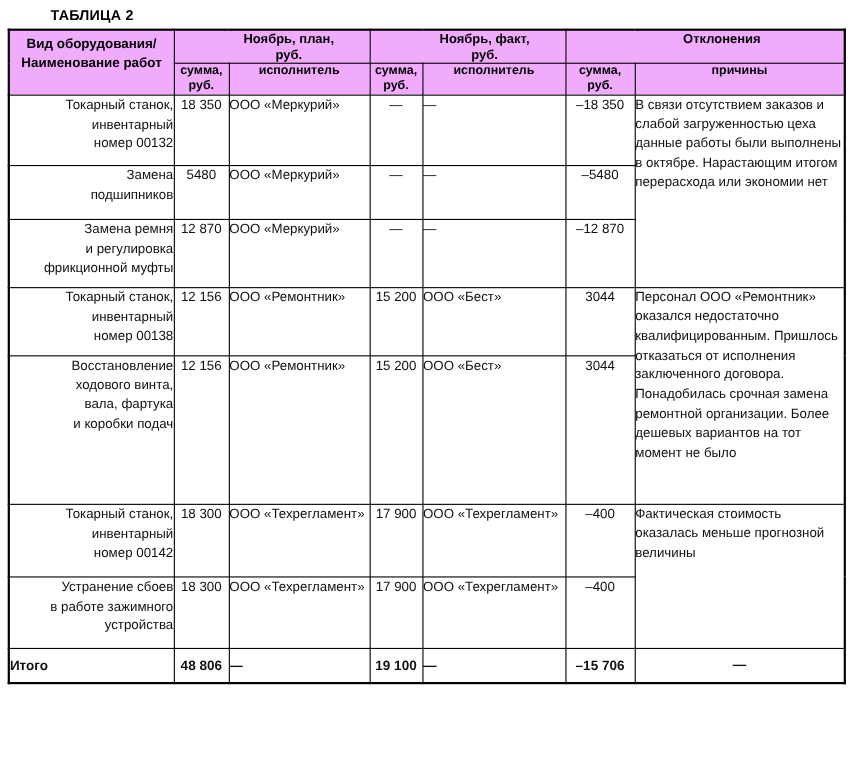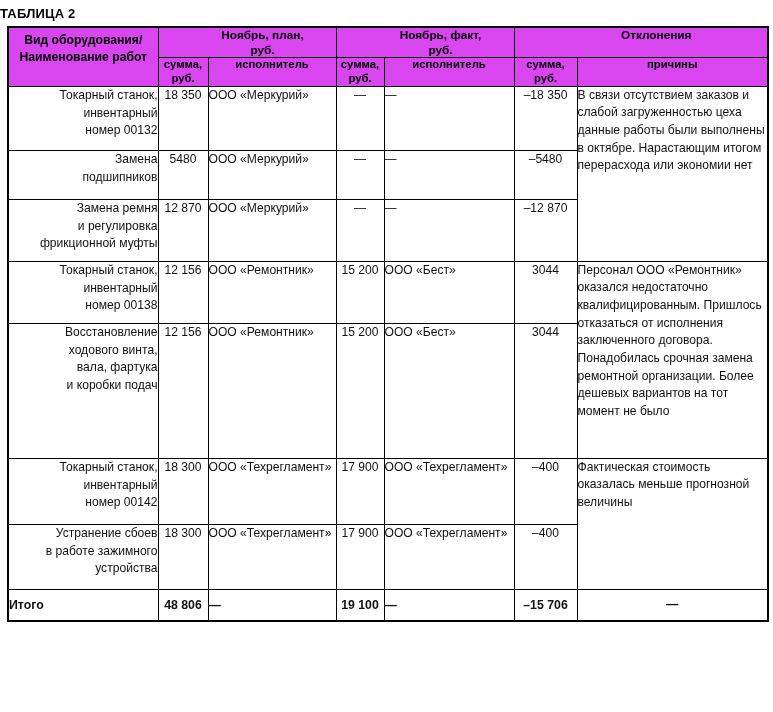--- a/index.html
+++ b/index.html
@@ -15,20 +15,21 @@
     overflow: hidden;
   }
   .page {
     width: 773px;
     height: 712px;
     position: relative;
     padding: 0;
   }
   .doc-head {
     padding: 7px 8px 0 0;
+    margin-left: 46px;
   }
   .table-label {
     font-size: 13px;
     font-weight: bold;
     letter-spacing: 0.2px;
     color: #000;
     margin: 0 0 5px 0;
     line-height: 1.1;
   }
   .table-caption {
@@ -47,21 +48,21 @@
     border: 2px solid #000;
   }
   table.report td, table.report th {
     border: 1px solid #000;
     vertical-align: top;
     padding: 0;
   }
 
   
   thead th {
-    background: #d946ef;
+    background: #f0abfc;
     text-align: center;
     vertical-align: middle;
     font-weight: bold;
     font-size: 11.6px;
     line-height: 1.22;
     padding: 5px 4px;
     color: #000;
   }
   thead th.grp { font-size: 11.8px; padding-left: 31px; }
   thead th.stub {

